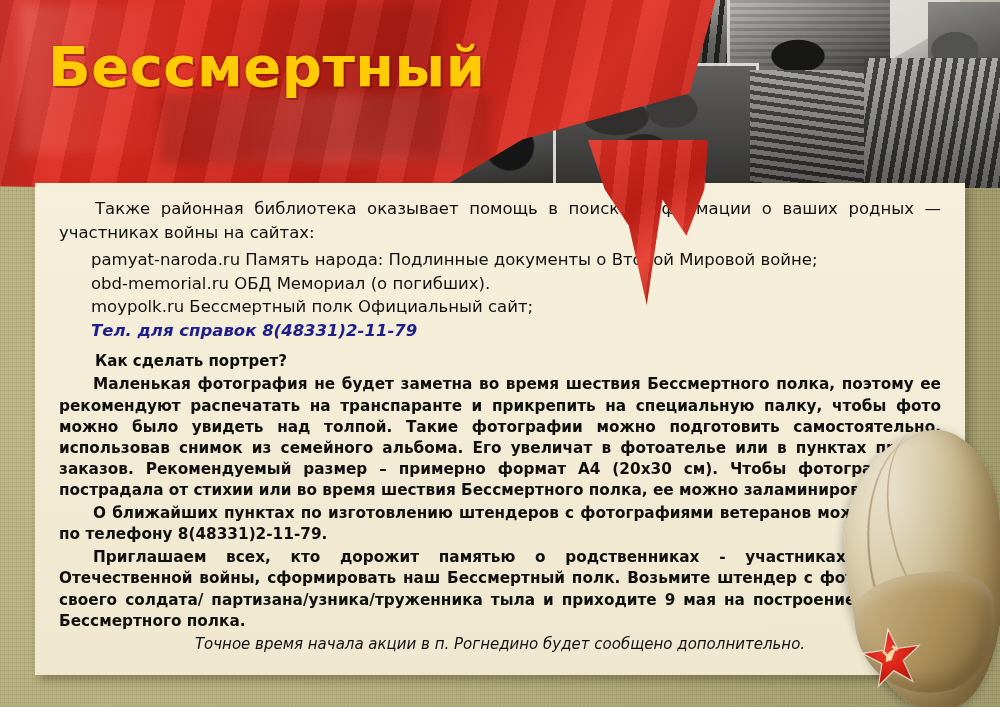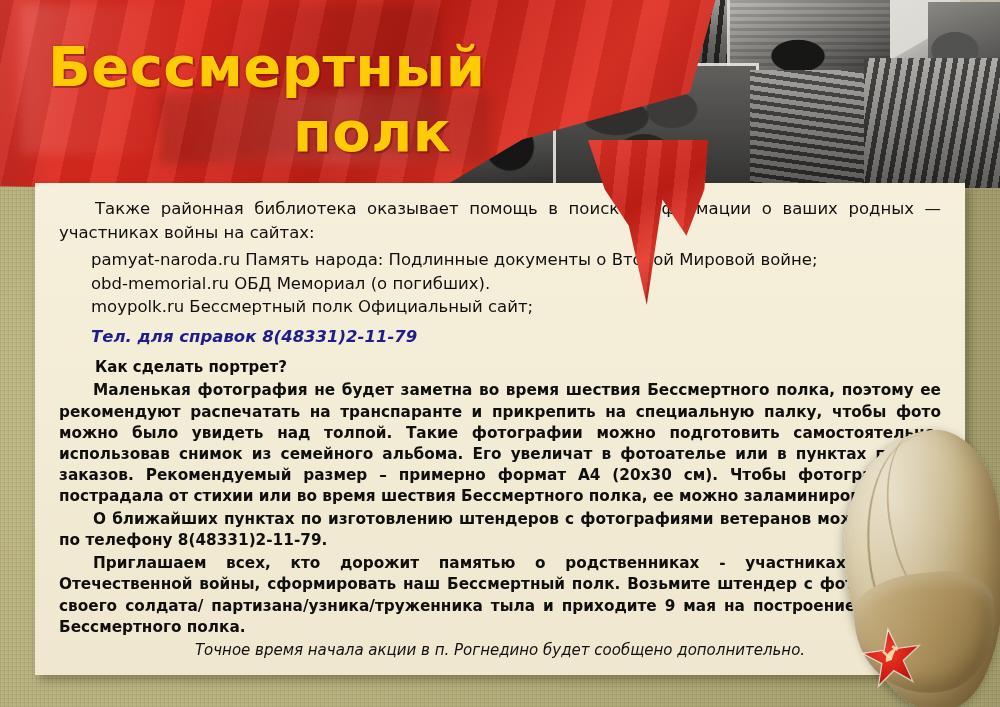--- a/index.html
+++ b/index.html
@@ -199,21 +199,21 @@
   .lead .indent{display:inline-block;width:36px;}
 
   .sites{
     margin:4px 0 0 0;
     font-size:16.5px;line-height:1.42;
     padding-left:32px;
   }
   .sites div{white-space:nowrap;}
 
   .tel{
-    margin:9px 0 0 32px;
+    margin:3px 0 0 32px;
     font-size:16.5px;
     font-style:italic;
     font-weight:bold;
     color:#1d1d8e;
   }
 
   .howto-h{
     margin:12px 0 4px 36px;
     font-size:15px;font-weight:bold;color:#0d0d0d;
   }
@@ -260,21 +260,20 @@
       <div class="collage-tint"></div>
     </div>
 
     <div class="flag">
       <div class="flag-fold-a"></div>
       <div class="flag-fold-b"></div>
     </div>
 
     <div class="title">
       <span class="l1">Бессмертный</span>
-      <span class="l2">полк</span>
     </div>
   </div>
 
   <div class="flag-tip"></div>
 
   <div class="panel">
     <div class="panel-inner">
 
       <p class="lead">
         <span class="indent"></span><span>Также районная библиотека оказывает помощь в поиске информации о ваших родных — участниках войны на сайтах:</span>

